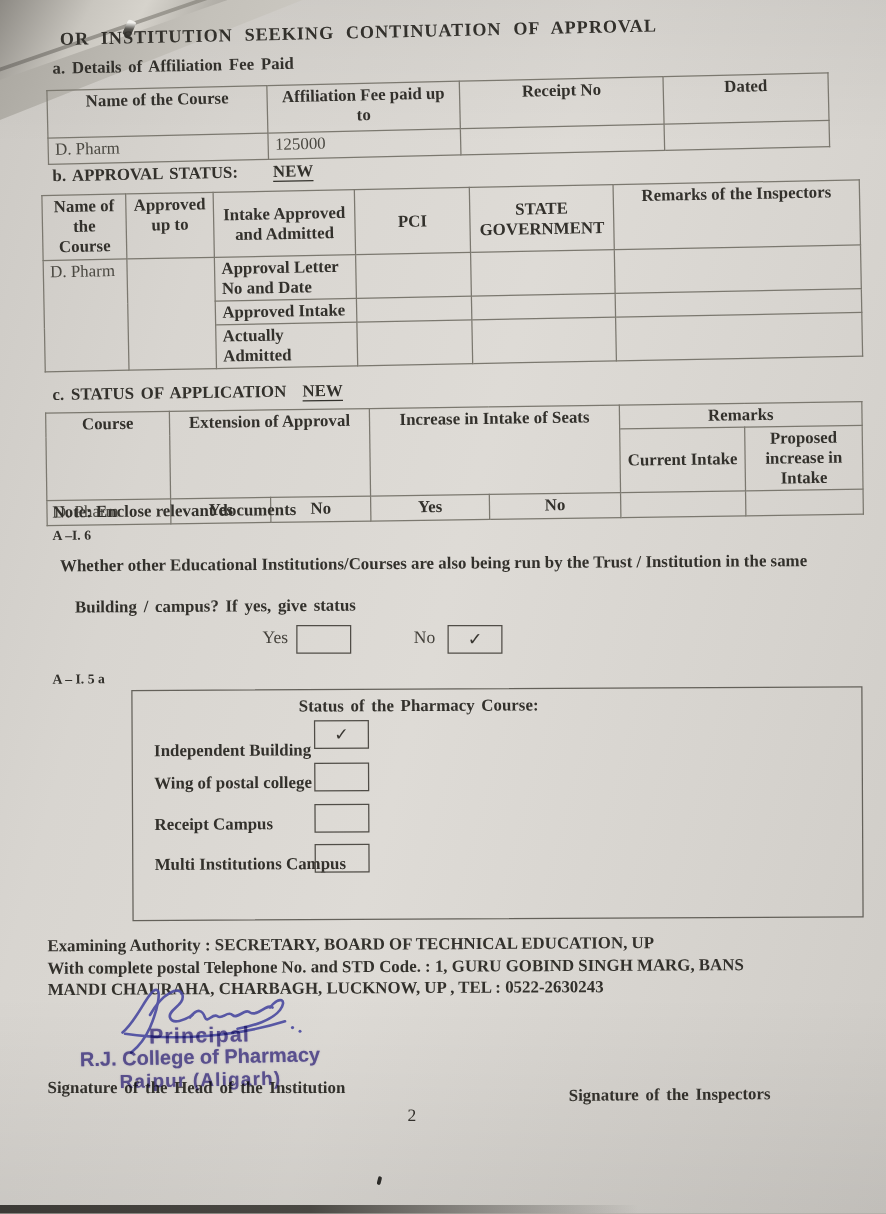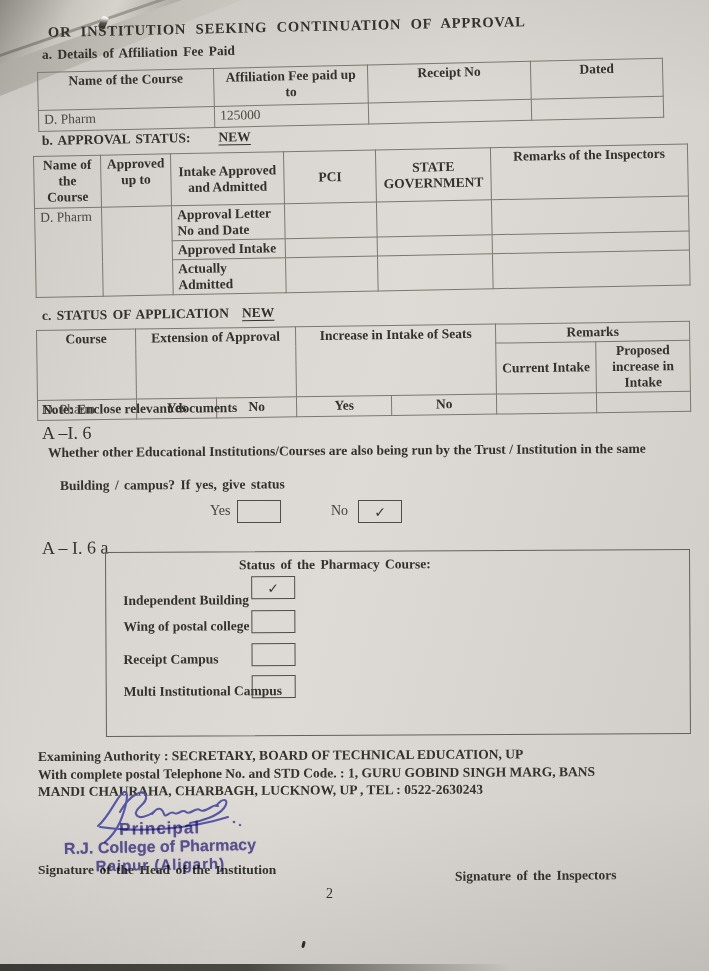--- a/index.html
+++ b/index.html
@@ -38,21 +38,21 @@
   .new-tag{margin-left:28px;text-decoration:underline;text-underline-offset:3px;}
   .new-tag.c{margin-left:13px;}
   table{border-collapse:collapse;table-layout:fixed;font-size:13.5px;}
   td,th{border:1px solid #7b786f;padding:1px 5px;vertical-align:top;overflow:hidden;}
   th{font-weight:bold;text-align:center;}
   .t-a{left:37px;top:72px;transform:rotate(-1.3deg);transform-origin:left top;}
   .t-b{left:33px;top:156px;transform:rotate(-1.1deg);transform-origin:left top;}
   .t-c{left:36px;top:330px;transform:rotate(-.8deg);transform-origin:left top;}
   .dim{color:#4a4841;}
   .note{left:42px;top:402px;font-size:13.5px;font-weight:bold;transform:rotate(-.6deg);transform-origin:left;}
-  .a16-label{left:42px;top:423px;font-size:18px;font-weight:normal;transform:rotate(-.5deg);transform-origin:left;}
+  .a16-label{left:42px;top:423px;font-size:11px;font-weight:bold;transform:rotate(-.5deg);transform-origin:left;}
   .question{left:48px;top:444px;width:618px;font-size:13.5px;font-weight:bold;line-height:17px;transform:rotate(-.4deg);transform-origin:left;}
   .q2{left:60px;top:478px;font-size:13.5px;font-weight:bold;word-spacing:2px;transform:rotate(-.4deg);transform-origin:left;}
   .chk-label{font-size:14px;color:#45423c;}
   .chk-box{border:1.6px solid #504d47;width:42px;height:21px;display:flex;align-items:center;justify-content:center;}
   .tick{font-family:"DejaVu Sans",sans-serif;font-size:14px;color:#3a3833;line-height:1;}
   .status-box{left:105px;top:552px;width:583px;height:183px;border:1.6px solid #64615a;transform:rotate(-.3deg);transform-origin:left top;}
   .status-title{position:absolute;left:133px;top:5px;font-size:13.5px;font-weight:bold;word-spacing:2px;}
   .opt-label{position:absolute;left:17px;font-size:13.5px;font-weight:bold;}
   .opt-box{position:absolute;left:145px;}
   .authority{left:38px;top:748px;width:625px;font-size:13.5px;font-weight:bold;line-height:17.5px;transform:rotate(-.3deg);transform-origin:left;}
@@ -192,40 +192,40 @@
 
   <div class="abs chk-label" style="left:210px;top:503px">Yes</div>
   <div class="abs chk-box" style="left:237px;top:500px">
     <span class="tick"></span>
   </div>
   <div class="abs chk-label" style="left:331px;top:503px">No</div>
   <div class="abs chk-box" style="left:358px;top:500px">
     <span class="tick">✓</span>
   </div>
 
-  <div class="abs a16-label" style="top:538px">A – I. 6 a</div>
+  <div class="abs a16-label" style="top:538px">A – I. 5 a</div>
   <div class="abs status-box">
     <div class="status-title">Status of the Pharmacy  Course:</div>
 
     <div class="opt-label" style="top:40px">Independent Building</div>
     <div class="opt-box chk-box" style="top:24px">
       <span class="tick">✓</span>
     </div>
 
     <div class="opt-label" style="top:66px">Wing of postal college</div>
     <div class="opt-box chk-box" style="top:58px">
       <span class="tick"></span>
     </div>
 
     <div class="opt-label" style="top:99px">Receipt Campus</div>
     <div class="opt-box chk-box" style="top:91px">
       <span class="tick"></span>
     </div>
 
-    <div class="opt-label" style="top:131px">Multi Institutional  Campus</div>
+    <div class="opt-label" style="top:131px">Multi Institutions  Campus</div>
     <div class="opt-box chk-box" style="top:123px">
       <span class="tick"></span>
     </div>
   </div>
 
   <div class="abs authority">
     <div>Examining Authority :   SECRETARY, BOARD OF TECHNICAL EDUCATION, UP</div>
     <div>With complete postal Telephone No. and STD Code.  : 1, GURU GOBIND SINGH MARG, BANS</div>
     <div>MANDI CHAURAHA, CHARBAGH, LUCKNOW, UP ,  TEL : 0522-2630243</div>
   </div>

